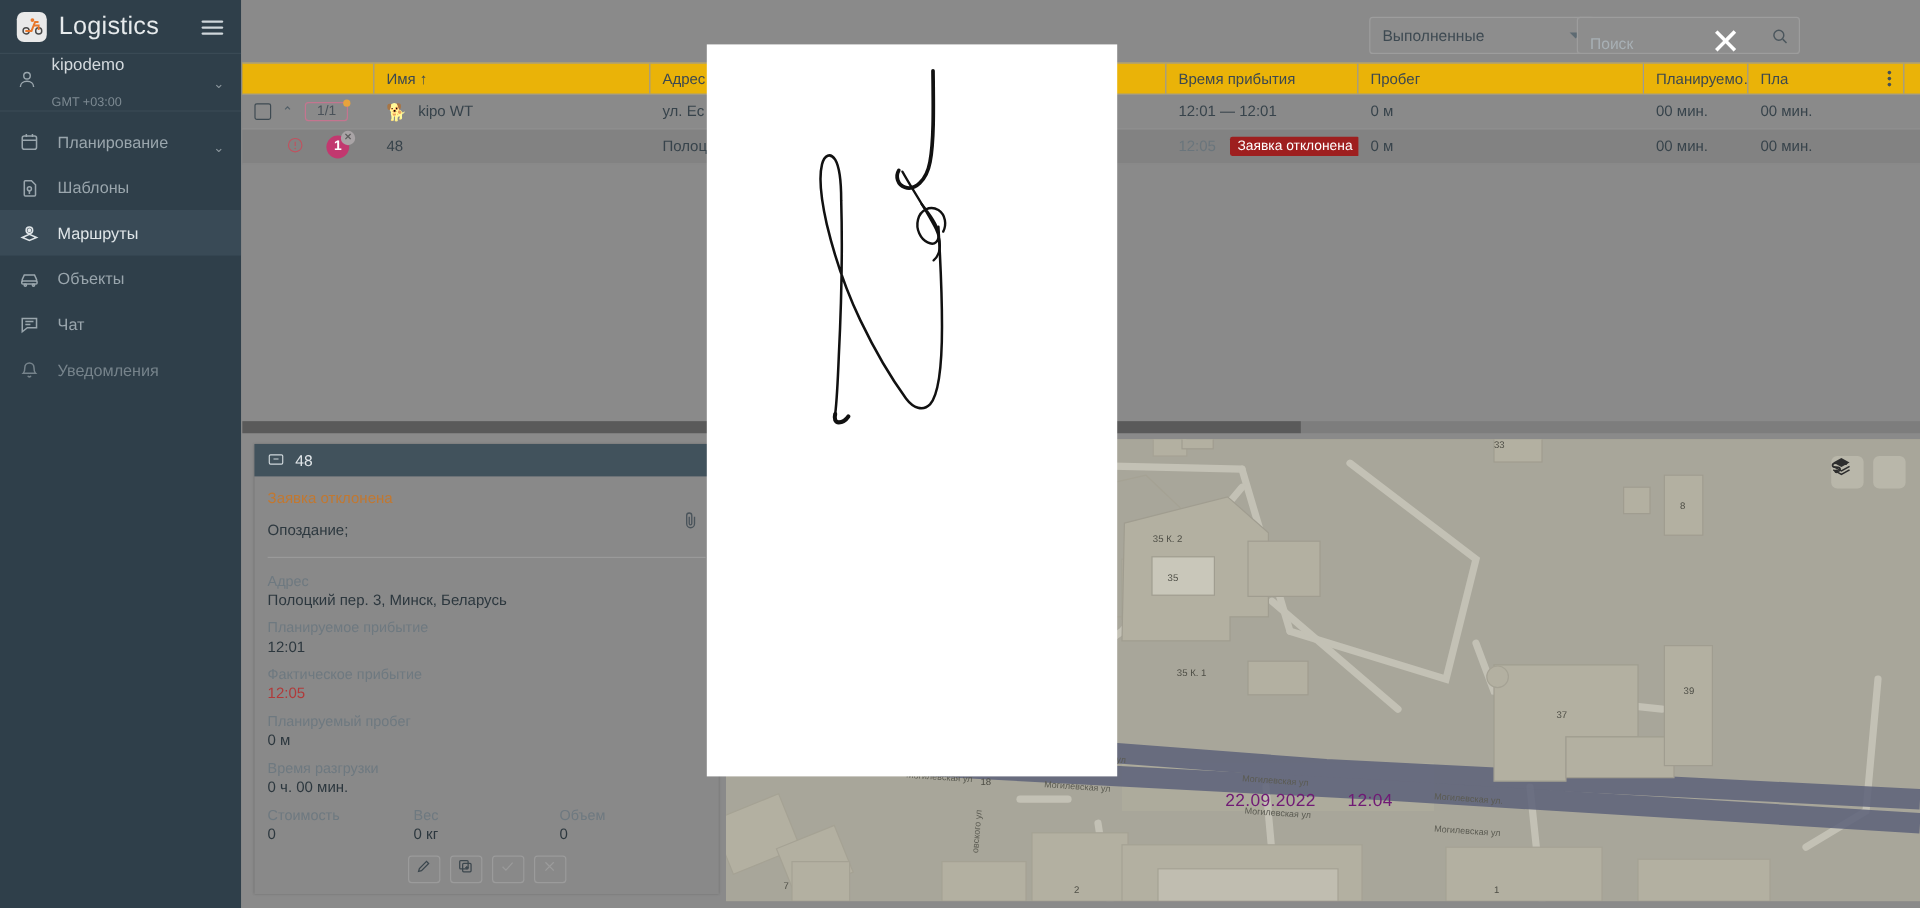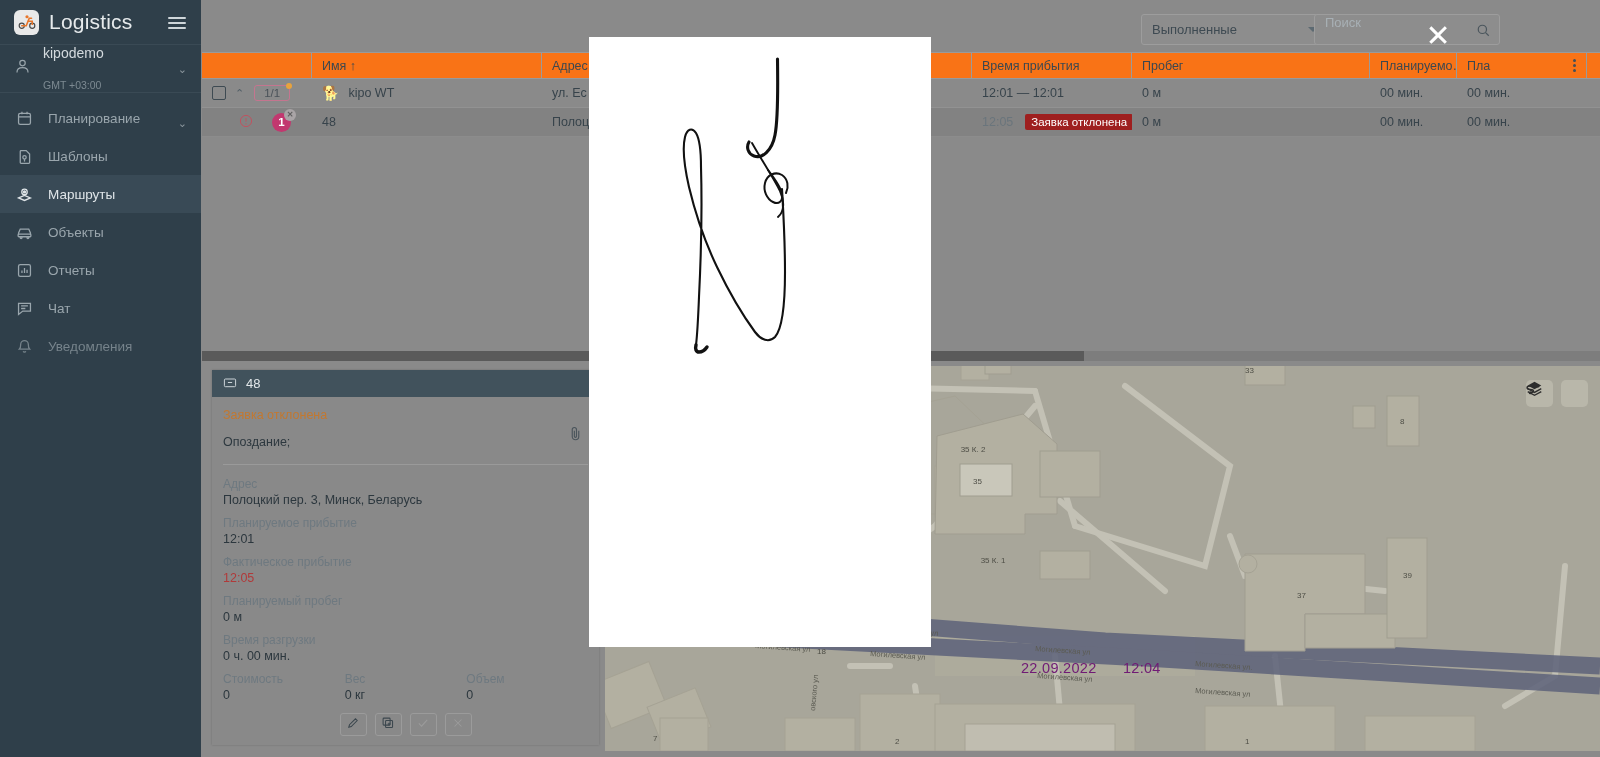--- a/index.html
+++ b/index.html
@@ -64,35 +64,35 @@
     display: flex; align-items: center; padding: 12px 10px; font-size: 13px; color: #3e4a52;
   }
   .select-box .caret {
     margin-left: auto; width: 0; height: 0;
     border-left: 5px solid transparent; border-right: 5px solid transparent;
     border-top: 5px solid #5d6a72;
   }
   .search-box {
     position: absolute; left: 1113px; top: 14px; width: 186px; height: 31px;
     border: 1px solid #9d9d9d; border-radius: 3px; background: #8d8d8d;
-    display: flex; align-items: flex-start; padding: 0 28px 0 10px; font-size: 13px;
+    display: flex; align-items: flex-end; padding: 0 28px 0 10px; font-size: 13px;
   }
   .search-box input {
     border: 0; background: transparent; outline: none;
     font-size: 13px; color: #3c474e; width: 100%;
     font-family: "Liberation Sans", sans-serif;
   }
   .search-box input::placeholder { color: #a8b0b5; }
   .search-icon { position: absolute; right: 8px; top: 8px; color: #4b565d; }
   .search-icon svg { width: 15px; height: 15px; stroke: currentColor; fill: none; stroke-width: 1.6; }
 
   
   #table { position: absolute; left: 1px; top: 52px; width: 1398px; height: 301px; }
   .thead {
-    display: flex; height: 27px; background: #f97316;
+    display: flex; height: 27px; background: #eab308;
     border-top: 1px solid #9a9a9a; border-bottom: 1px solid #9a9a9a;
   }
   .th {
     font-size: 12.5px; color: #3c4850; display: flex; align-items: center;
     padding: 0 10px; border-right: 1px solid #9a9a9a; white-space: nowrap; overflow: hidden;
   }
   .tr { display: flex; height: 29px; align-items: center; font-size: 12.5px; color: #37434b; }
   .tr.r1 { background: #8a8a8a; border-bottom: 1px solid #929292; }
   .tr.r2 { background: #828282; border-bottom: 1px solid #8c8c8c; }
   .td { padding: 0 10px; display: flex; align-items: center; white-space: nowrap; overflow: hidden; height: 100%; }
@@ -292,29 +292,20 @@
           <svg viewBox="0 0 20 20">
               <path d="M3 13v-2.5L5 6h10l2 4.5V13"></path>
               <rect x="2.5" y="12" width="15" height="3" rx="1"></rect>
               <circle cx="6" cy="16" r="1.1"></circle>
               <circle cx="14" cy="16" r="1.1"></circle>
             </svg>
         </span>
         <span>Объекты</span>
       </div>
 
-      <div class="nav-item">
-        <span class="ic">
-          <svg viewBox="0 0 20 20">
-              <rect x="3" y="3" width="14" height="14" rx="2"></rect>
-              <path d="M7 13v-3M10 13V7M13 13v-4"></path>
-            </svg>
-        </span>
-        <span>Отчеты</span>
-      </div>
 
       <div class="nav-item">
         <span class="ic">
           <svg viewBox="0 0 20 20">
               <path d="M3 4h14v9H8l-5 4z"></path>
               <path d="M6 7h8M6 10h5"></path>
             </svg>
         </span>
         <span>Чат</span>
       </div>

